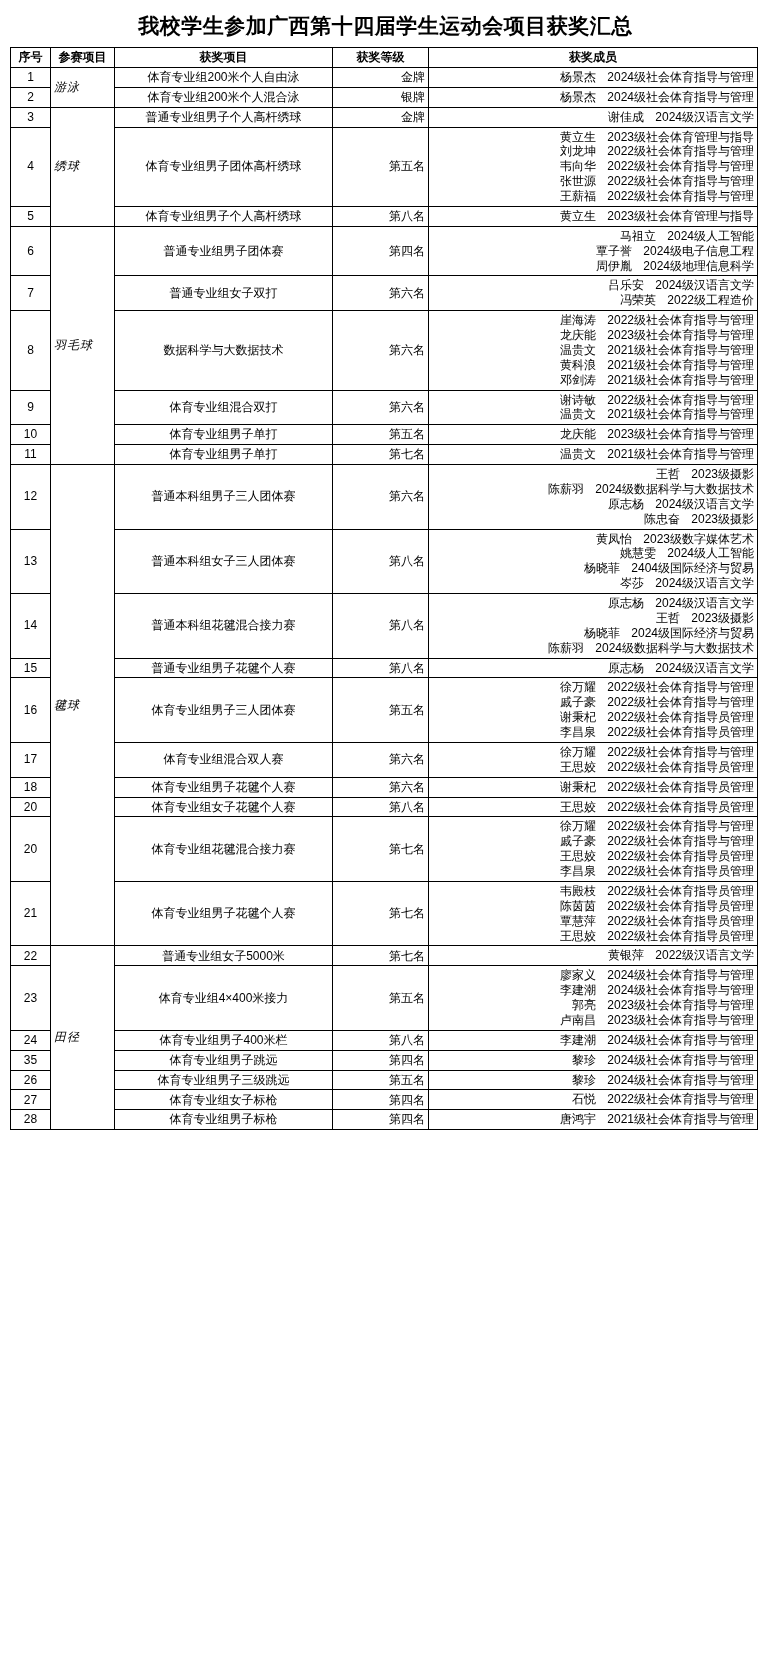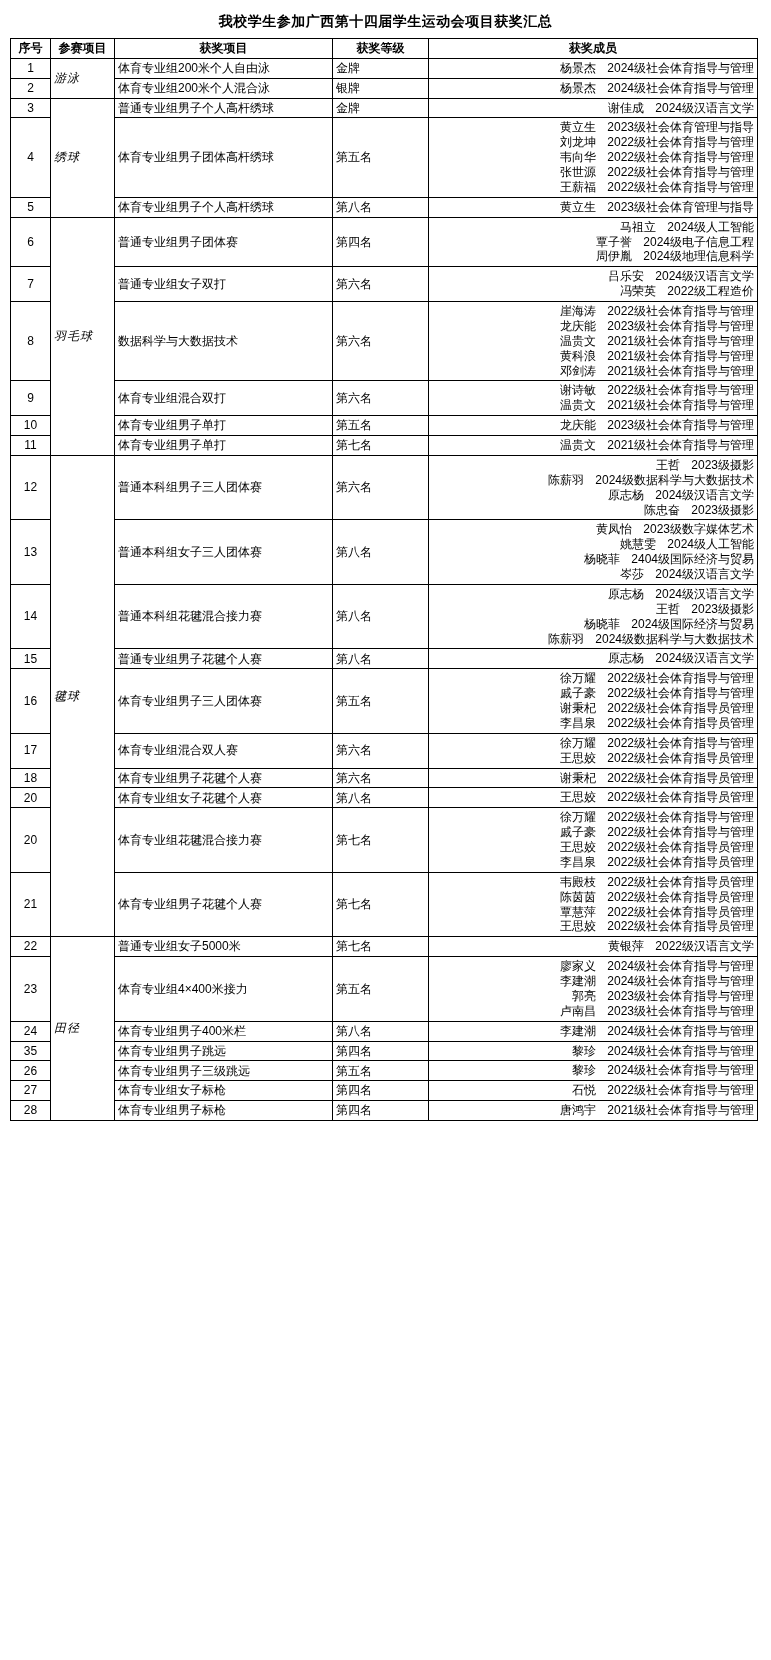--- a/index.html
+++ b/index.html
@@ -13,21 +13,21 @@
     color: #000000;
   }
   #page {
     width: 771px;
     min-height: 1660px;
     box-sizing: border-box;
     padding: 8px 10px 6px 10px;
   }
   .doc-title {
     text-align: center;
-    font-size: 14px;
+    font-size: 21px;
     font-weight: bold;
     letter-spacing: 0.5px;
     padding: 4px 0 8px 0;
     line-height: 1.3;
   }
   table.awards {
     border-collapse: collapse;
     width: 647px;
     table-layout: fixed;
   }
@@ -45,22 +45,22 @@
     padding: 6px 2px;
   }
   .col-no    { width: 40px;  text-align: center; }
   .col-event { width: 64px;  text-align: center; }
   .col-item  { width: 218px; text-align: center; }
   .col-level { width: 96px;  text-align: center; }
   .col-members { width: 329px; text-align: left; padding-left: 6px; }
 
   td.c-no    { text-align: center; font-size: 12px; }
   td.c-event { text-align: left; font-size: 13px; letter-spacing: 1px; font-style: italic; }
-  td.c-item  { font-size: 12.5px; }
-  td.c-level { text-align: left; font-size: 12.5px; }
+  td.c-item  { text-align: center; font-size: 12.5px; }
+  td.c-level { text-align: right; font-size: 12.5px; }
   td.c-members { text-align: right; padding-left: 7px; }
 
   .member-line {
     white-space: nowrap;
     font-size: 12px;
     line-height: 1.24;
   }
   .m-name {
     display: inline-block;
     min-width: 52px;

